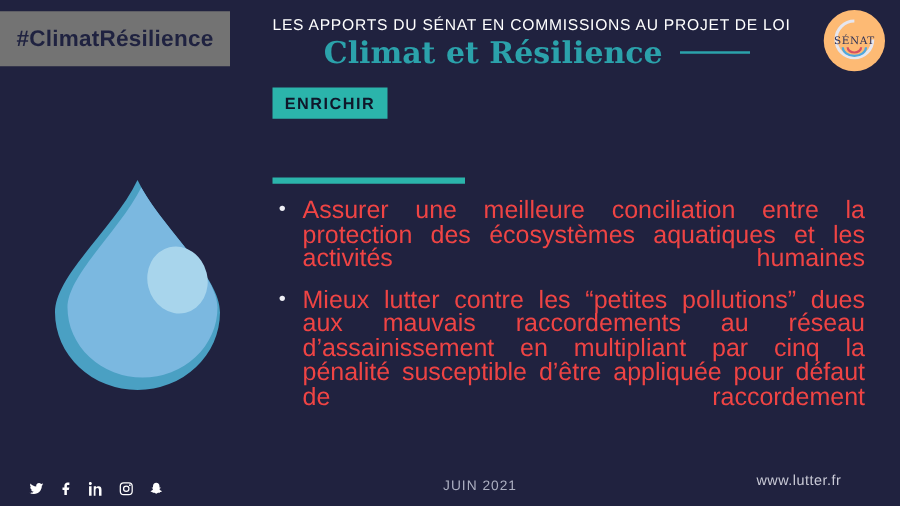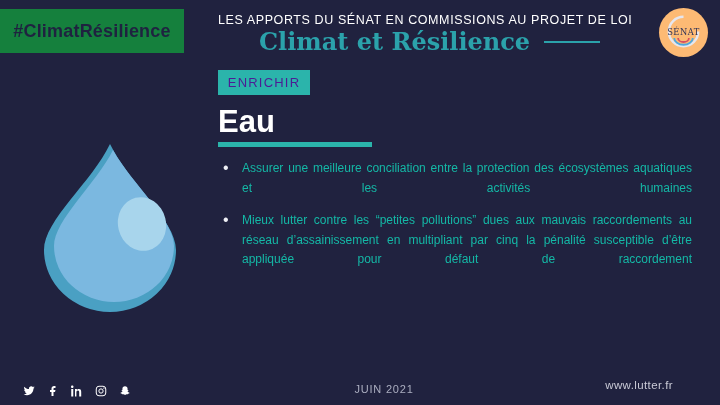--- a/index.html
+++ b/index.html
@@ -5,21 +5,21 @@
   * { margin:0; padding:0; box-sizing:border-box; }
   html,body { width:720px; height:405px; }
   .slide {
     position:relative; width:720px; height:405px;
     background:#20223F; overflow:hidden;
     font-family:"Liberation Sans", sans-serif;
   }
   
   .hashtag-box {
     position:absolute; left:0; top:9px; width:184px; height:44px;
-    background:#15803d; display:flex; align-items:center; justify-content:center;
+    background:#737373; display:flex; align-items:center; justify-content:center;
   }
   .hashtag-box span {
     color:#1F2240; font-weight:bold; font-size:18px; letter-spacing:0.2px;
   }
   .kicker {
     position:absolute; left:218px; top:13px; right:120px;
     color:#FFFFFF; font-size:12.5px; letter-spacing:0.6px; white-space:nowrap;
   }
   .title-row {
     position:absolute; left:218px; top:27px; width:382px;
@@ -33,35 +33,35 @@
   .senat-logo {
     position:absolute; left:659px; top:8px; width:49px; height:49px;
     background:#fdba74; border-radius:50%;
   }
   .senat-logo svg { position:absolute; left:0; top:0; }
   
   .badge {
     position:absolute; left:218px; top:70px; width:92px; height:25px;
     background:#2BB4AB; display:flex; align-items:center; justify-content:center;
   }
-  .badge span { color:#4c1d95; font-weight:normal; font-size:13px; letter-spacing:1.2px; }
+  .badge span { color:#0f172a; font-weight:bold; font-size:13px; letter-spacing:1.2px; }
   
   .section-heading {
     position:absolute; left:218px; top:106px;
     font-size:31px; font-weight:bold; color:#FFFFFF; line-height:1;
   }
   .heading-rule {
     position:absolute; left:218px; top:142px; width:154px; height:5px; background:#2BB4AB;
   }
   .bullets {
     position:absolute; left:218px; top:159px; width:474px; list-style:none;
   }
   .bullets li {
     position:relative; padding-left:24px; margin-bottom:13px;
-    color:#14b8a6; font-size:12px; line-height:19.5px;
+    color:#ef4444; font-size:20px; line-height:19.5px;
     text-align:justify;
   }
   .bullets li::before {
     content:"\2022"; position:absolute; left:5px; top:-1px; font-size:16px; color:#EEEFF5;
   }
   .justify-last { text-align-last:justify; }
   
   .drop-wrap { position:absolute; left:40px; top:140px; width:140px; height:176px; }
   
   .social {
@@ -107,21 +107,20 @@
   </div>
 
   <div class="drop-wrap">
     <svg width="140" height="176" viewBox="0 0 140 176">
       <path d="M70,4 C52,42 4,80 4,110 A66,62 0 1 0 136,110 C136,80 88,42 70,4 Z" fill="#4AA0C3"></path>
       <path d="M73,10 C56,44 14,80 14,106 A60,56 0 1 0 134,106 C134,80 92,44 73,10 Z" fill="#7BB8E0"></path>
       <ellipse cx="102" cy="84" rx="24" ry="27" transform="rotate(-14 102 84)" fill="#A8D5EC"></ellipse>
     </svg>
   </div>
 
-  <h1 class="section-heading">Eau</h1>
   <div class="heading-rule"></div>
 
   <ul class="bullets">
     <li class="justify-last">Assurer une meilleure conciliation entre la protection des écosystèmes aquatiques et les activités humaines</li>
     <li class="justify-last">Mieux lutter contre les “petites pollutions” dues aux mauvais raccordements au réseau d’assainissement en multipliant par cinq la pénalité susceptible d’être appliquée pour défaut de raccordement</li>
   </ul>
 
   <div class="social">
     <svg class="icon" viewBox="0 0 24 24">
       <path fill="#FFFFFF" d="M23.6 4.9c-.9.4-1.8.7-2.8.8 1-.6 1.8-1.6 2.1-2.7-.9.6-2 1-3.1 1.2-.9-1-2.1-1.5-3.4-1.5-2.5 0-4.5 2-4.5 4.5 0 .4 0 .7.1 1-3.7-.2-7-2-9.2-4.7-.4.7-.6 1.4-.6 2.3 0 1.6.8 2.9 2 3.7-.7 0-1.4-.2-2-.5v.1c0 2.2 1.6 4 3.6 4.4-.4.1-.8.2-1.2.2-.3 0-.6 0-.9-.1.6 1.8 2.2 3.1 4.2 3.1-1.5 1.2-3.5 1.9-5.6 1.9-.4 0-.7 0-1.1-.1 2 1.3 4.4 2 6.9 2 8.3 0 12.8-6.9 12.8-12.8v-.6c.9-.6 1.7-1.4 2.3-2.3z"></path>

